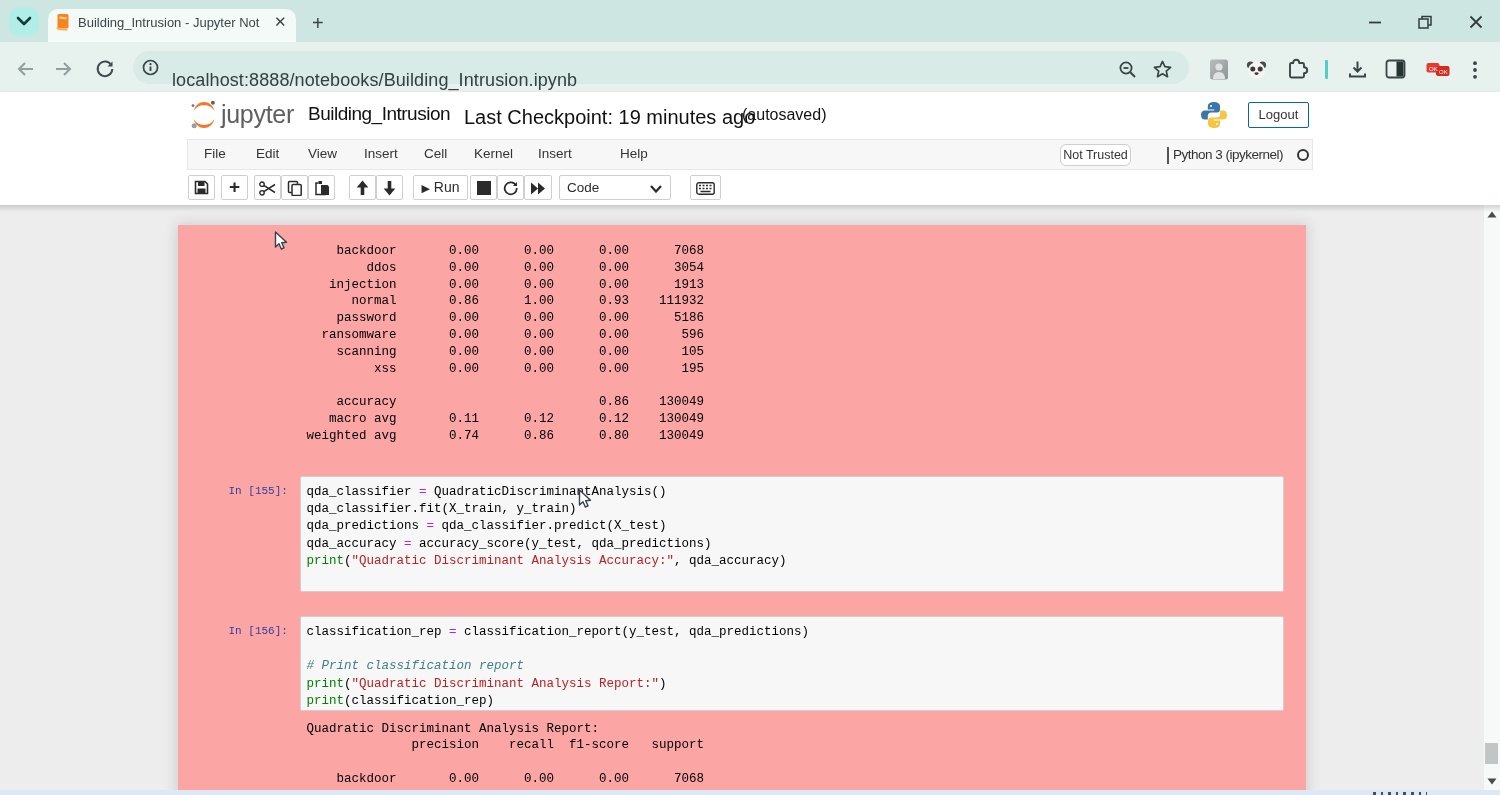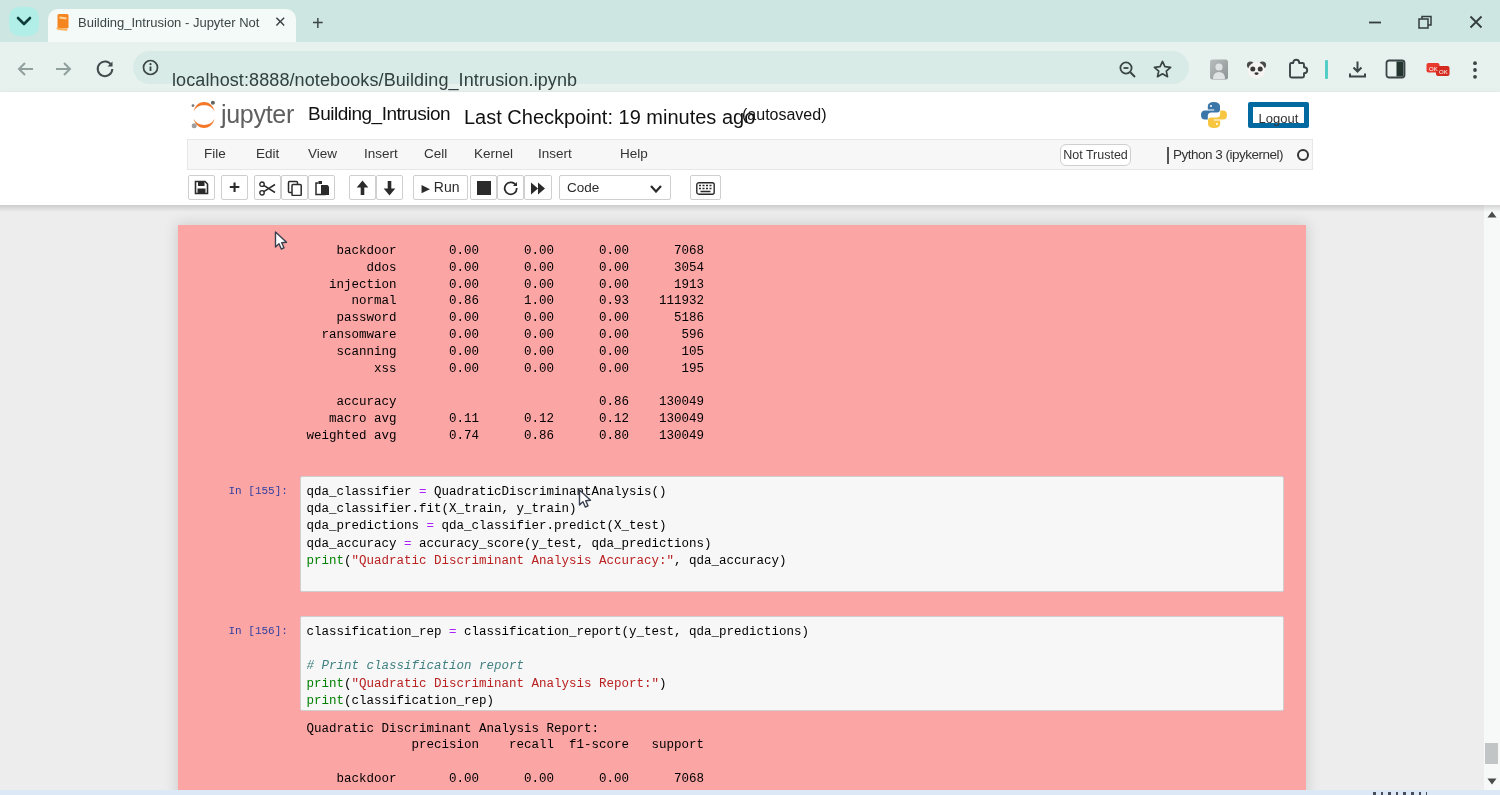--- a/index.html
+++ b/index.html
@@ -21,21 +21,21 @@
 
   
   #addrrow { left:0; top:42px; width:1500px; height:50px; background:#e7f1ee; }
   #omnibox { left:133px; top:9px; width:1056px; height:33px; background:#d9ebe7; border-radius:17px; }
   #url { left:172px; top:58px; font-size:18px; color:#334040; letter-spacing:0.1px;margin-top:12px; }
 
   
   #jheader { left:0; top:92px; width:1500px; height:114px; background:#fff; box-shadow:0 2px 5px rgba(120,120,120,0.25); }
   #jtitle { left:308px; top:103px; font-size:19px; letter-spacing:-0.5px; color:#111; }
   #jcheckpoint { left:464px; top:106px; font-size:20px; color:#111; }
-  #logout { left:1248px; top:102px; width:61px; height:26px; border:5px solid #0369a1; border-radius:2px; background:#fff; font-size:13px; color:#333; text-align:center; line-height:24px; }
+  #logout { left:1248px; top:102px; width:61px; height:26px; border:1px solid #0369a1; border-radius:2px; background:#fff; font-size:13px; color:#333; text-align:center; line-height:24px; }
 
   #menurow { left:0; top:139px; width:1500px; height:31px; background:#fff; }
   #menuband { position:absolute; left:187px; top:0; width:1126px; height:31px; background:#f7f7f7; border:1px solid #e7e7e7; }
   .mitem { position:absolute; top:7px; font-size:13.5px; color:#333; }
   #nottrusted { left:1060px; top:144px; width:71px; height:22px; border:1px solid #cfcfcf; border-radius:6px; font-size:12.5px; color:#333; text-align:center; line-height:20px; background:#fff; }
   #kernelsep { left:1167px; top:147px; width:2px; height:17px; background:#555; }
   #kernelname { left:1173px; top:147px; font-size:13.5px; letter-spacing:-0.5px; color:#333; }
   #kernelind { left:1297px; top:149px; width:12px; height:12px; border:2px solid #333; border-radius:50%; }
 
   

